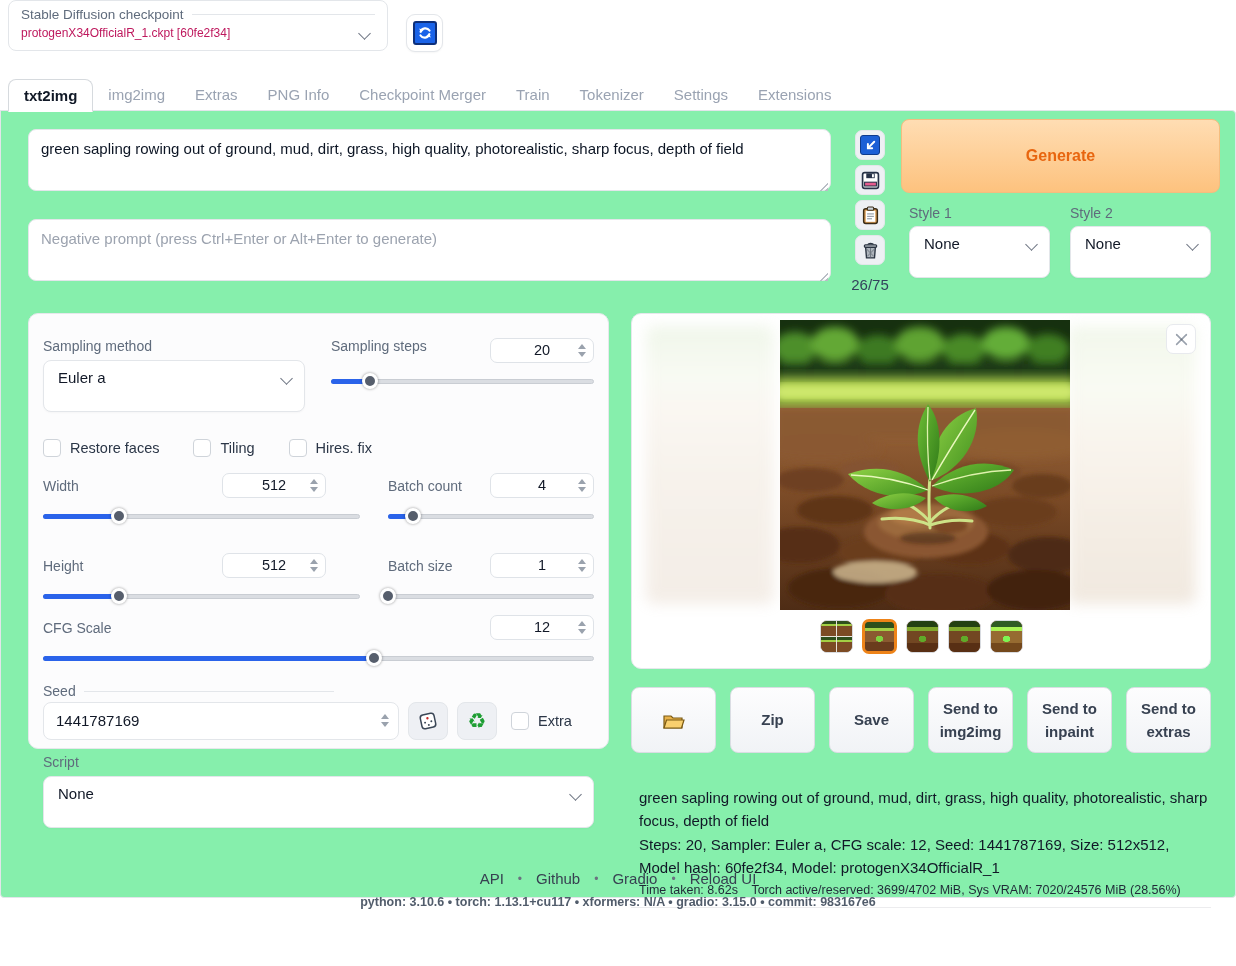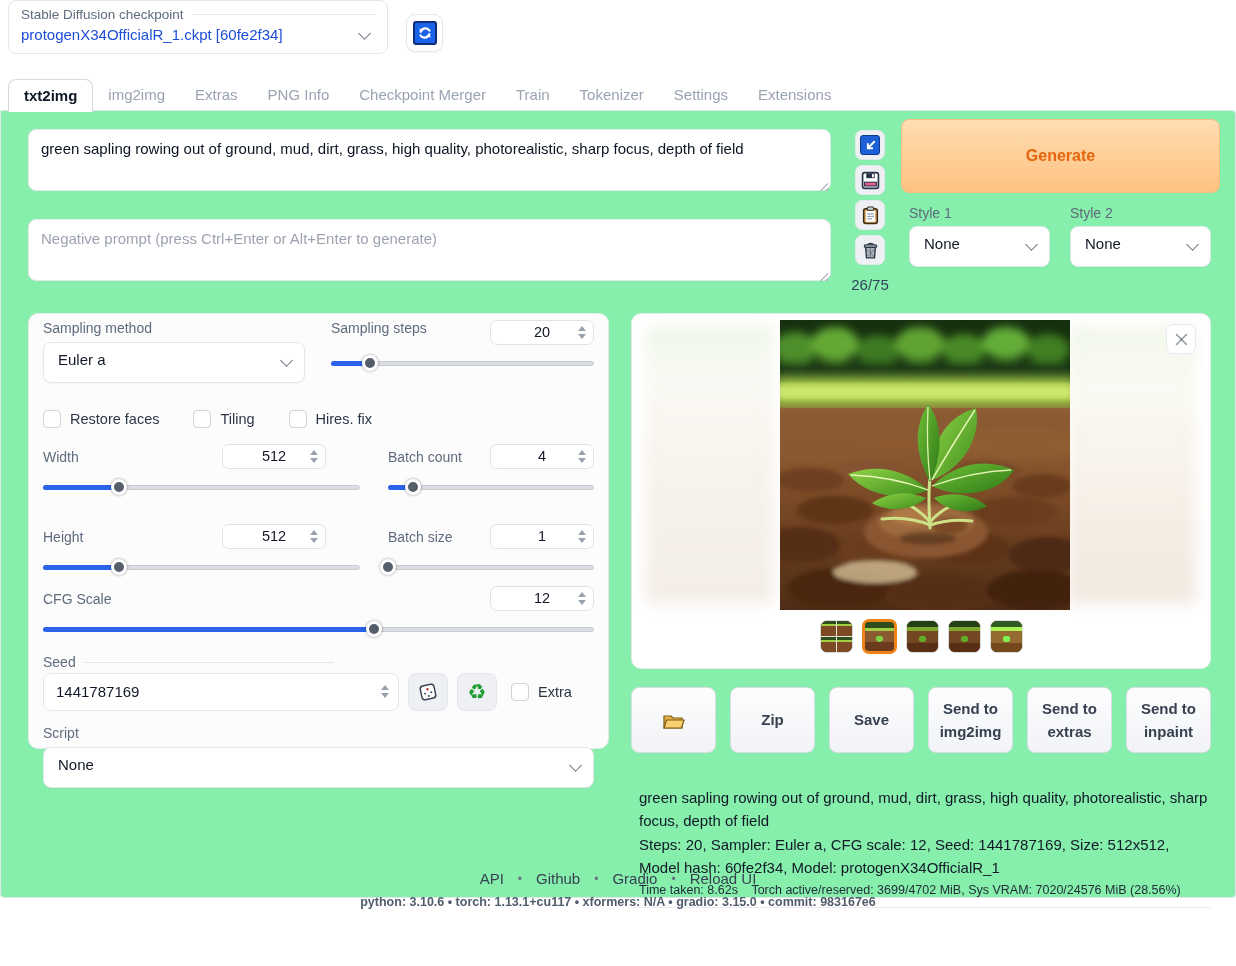--- a/index.html
+++ b/index.html
@@ -4,21 +4,21 @@
 <style>
   * { margin:0; padding:0; box-sizing:border-box; }
   html,body { width:1236px; height:966px; background:#fff; font-family:"Liberation Sans","DejaVu Sans",sans-serif; color:#1f2937; }
   .page { position:relative; width:1236px; height:966px; overflow:hidden; }
 
   
   .ckpt-area { position:absolute; left:8px; top:0; width:430px; }
   .ckpt-box { position:relative; width:380px; border:1px solid #e3e6ea; border-radius:8px; background:#fff; padding:6px 12px 10px 12px; }
   .ckpt-label-row { display:flex; align-items:center; font-size:13.5px; color:#5f6b7c; }
   .ckpt-label-row .line { flex:1; height:1px; background:#e3e6ea; margin-left:8px; }
-  .ckpt-select { position:relative; margin-top:4px; font-size:15px; color:#1d4ed8; padding-right:24px; cursor:pointer; }
+  .ckpt-select { position:relative; margin-top:4px; font-size:12px; color:#be185d; padding-right:24px; cursor:pointer; }
   .chev { position:absolute; right:6px; top:3px; width:9px; height:9px; border-right:1.8px solid #6b7280; border-bottom:1.8px solid #6b7280; transform:rotate(45deg); }
   .refresh-btn { position:absolute; left:398px; top:14px; width:37px; height:38px; border:1px solid #e3e6ea; border-radius:9px; background:#fff; display:grid; place-items:center; cursor:pointer; box-shadow:0 1px 2px rgba(0,0,0,.04); }
   .refresh-ic { width:24px; height:24px; background:#1a63e8; border:2px solid #0d2f7a; border-radius:3px; display:grid; place-items:center; }
 
   
   .tabbar { position:absolute; left:0; top:78px; height:33px; display:flex; align-items:flex-end; z-index:3; }
   .tab { height:33px; line-height:31px; padding:0 15px; font-size:15px; color:#9aa3b2; cursor:pointer; background:transparent; border:none; font-family:inherit; }
   .tab.active { background:#fff; color:#101826; font-weight:700; border:1px solid #d6dade; border-bottom:1px solid #fff; border-radius:8px 8px 0 0; margin-left:8px; position:relative; top:1px; }
 
   
@@ -37,25 +37,25 @@
   .tool-btn { width:30px; height:30px; margin-bottom:5px; background:#eef0f4; border:1px solid #e3e6ea; border-radius:7px; display:grid; place-items:center; cursor:pointer; }
   .paste-ic { width:20px; height:20px; background:#1c5fd6; border:1.5px solid #0e3a8c; border-radius:3px; display:grid; place-items:center; }
   .counter { margin-top:6px; font-size:15px; color:#33435c; }
 
   .gen-col { position:absolute; left:900px; top:8px; width:319px; }
   .generate-btn { width:100%; height:74px; border:1px solid #f4bd7f; border-radius:8px;
     background:linear-gradient(180deg,#ffddb3 0%,#fdc27e 100%); color:#e8650f; font-weight:700; font-size:16px; cursor:pointer; font-family:inherit; }
   .style-row { display:flex; gap:20px; margin-top:12px; padding-left:8px; }
   .style-cell { width:141px; }
   .style-label { font-size:14px; color:#5f6b7c; margin-bottom:5px; }
-  .select { position:relative; border:1px solid #e3e6ea; border-radius:8px; background:#fff; height:41px; line-height:34px; padding:0 30px 0 14px; font-size:15px; color:#111827; cursor:pointer; box-shadow:0 1px 2px rgba(0,0,0,.03); }
+  .select { position:relative; border:1px solid #e3e6ea; border-radius:8px; background:#fff; height:52px; line-height:34px; padding:0 30px 0 14px; font-size:15px; color:#111827; cursor:pointer; box-shadow:0 1px 2px rgba(0,0,0,.03); }
   .select .chev { top:13px; right:13px; }
 
   
-  .params { position:absolute; left:27px; top:202px; width:581px; height:436px; border:1px solid #e6e8ec; border-radius:10px; background:#fcfcfd; padding:6px 14px; }
+  .params { position:absolute; left:27px; top:202px; width:581px; height:436px; border:1px solid #e6e8ec; border-radius:10px; background:#fcfcfd; padding:24px 14px; }
   .p-label { font-size:14px; color:#5f6b7c; }
   .row1 { display:grid; grid-template-columns:262px 1fr; column-gap:26px; margin-bottom:27px; }
   .row1 .select { margin-top:6px; }
   .steps-head { display:flex; align-items:flex-start; justify-content:space-between; }
   .numbox { position:relative; width:104px; height:25px; border:1px solid #dfe3e8; border-radius:7px; background:#fff; text-align:center; font-size:14.5px; color:#111827; line-height:23px; }
   .numbox .spin { position:absolute; right:7px; top:5px; display:flex; flex-direction:column; gap:3px; }
   .tri-up { width:0; height:0; border-left:4px solid transparent; border-right:4px solid transparent; border-bottom:5px solid #9aa2ad; }
   .tri-dn { width:0; height:0; border-left:4px solid transparent; border-right:4px solid transparent; border-top:5px solid #9aa2ad; }
   .slider { position:relative; height:18px; margin-top:9px; cursor:pointer; }
   .track { position:absolute; left:0; right:0; top:7px; height:5px; background:#dadde2; border:1px solid #c9cdd3; border-radius:4px; }
@@ -546,22 +546,22 @@
       <div class="actions">
         <button class="act-btn">
           <svg width="24" height="20" viewBox="0 0 24 20" style="vertical-align:middle">
             <path d="M2 5 h7 l2 2 h9 v10 H2 Z" fill="#e8b24a" stroke="#7a5a14" stroke-width="1.2"></path>
             <path d="M4.5 9 H22 L19.5 17 H2 Z" fill="#f9d06f" stroke="#7a5a14" stroke-width="1.2"></path>
           </svg>
         </button>
         <button class="act-btn">Zip</button>
         <button class="act-btn">Save</button>
         <button class="act-btn">Send to img2img</button>
+        <button class="act-btn">Send to inpaint</button>
         <button class="act-btn">Send to extras</button>
-        <button class="act-btn">Send to inpaint</button>
       </div>
 
       <div class="info">
         <div class="info-prompt">green sapling rowing out of ground, mud, dirt, grass, high quality, photorealistic, sharp focus, depth of field</div>
         <div class="info-params">Steps: 20, Sampler: Euler a, CFG scale: 12, Seed: 1441787169, Size: 512x512, Model hash: 60fe2f34, Model: protogenX34OfficialR_1</div>
         <div class="info-meta">
           <span>Time taken: 8.62s</span>
           <span class="vram">Torch active/reserved: 3699/4702 MiB, Sys VRAM: 7020/24576 MiB (28.56%)</span>
         </div>
       </div>

